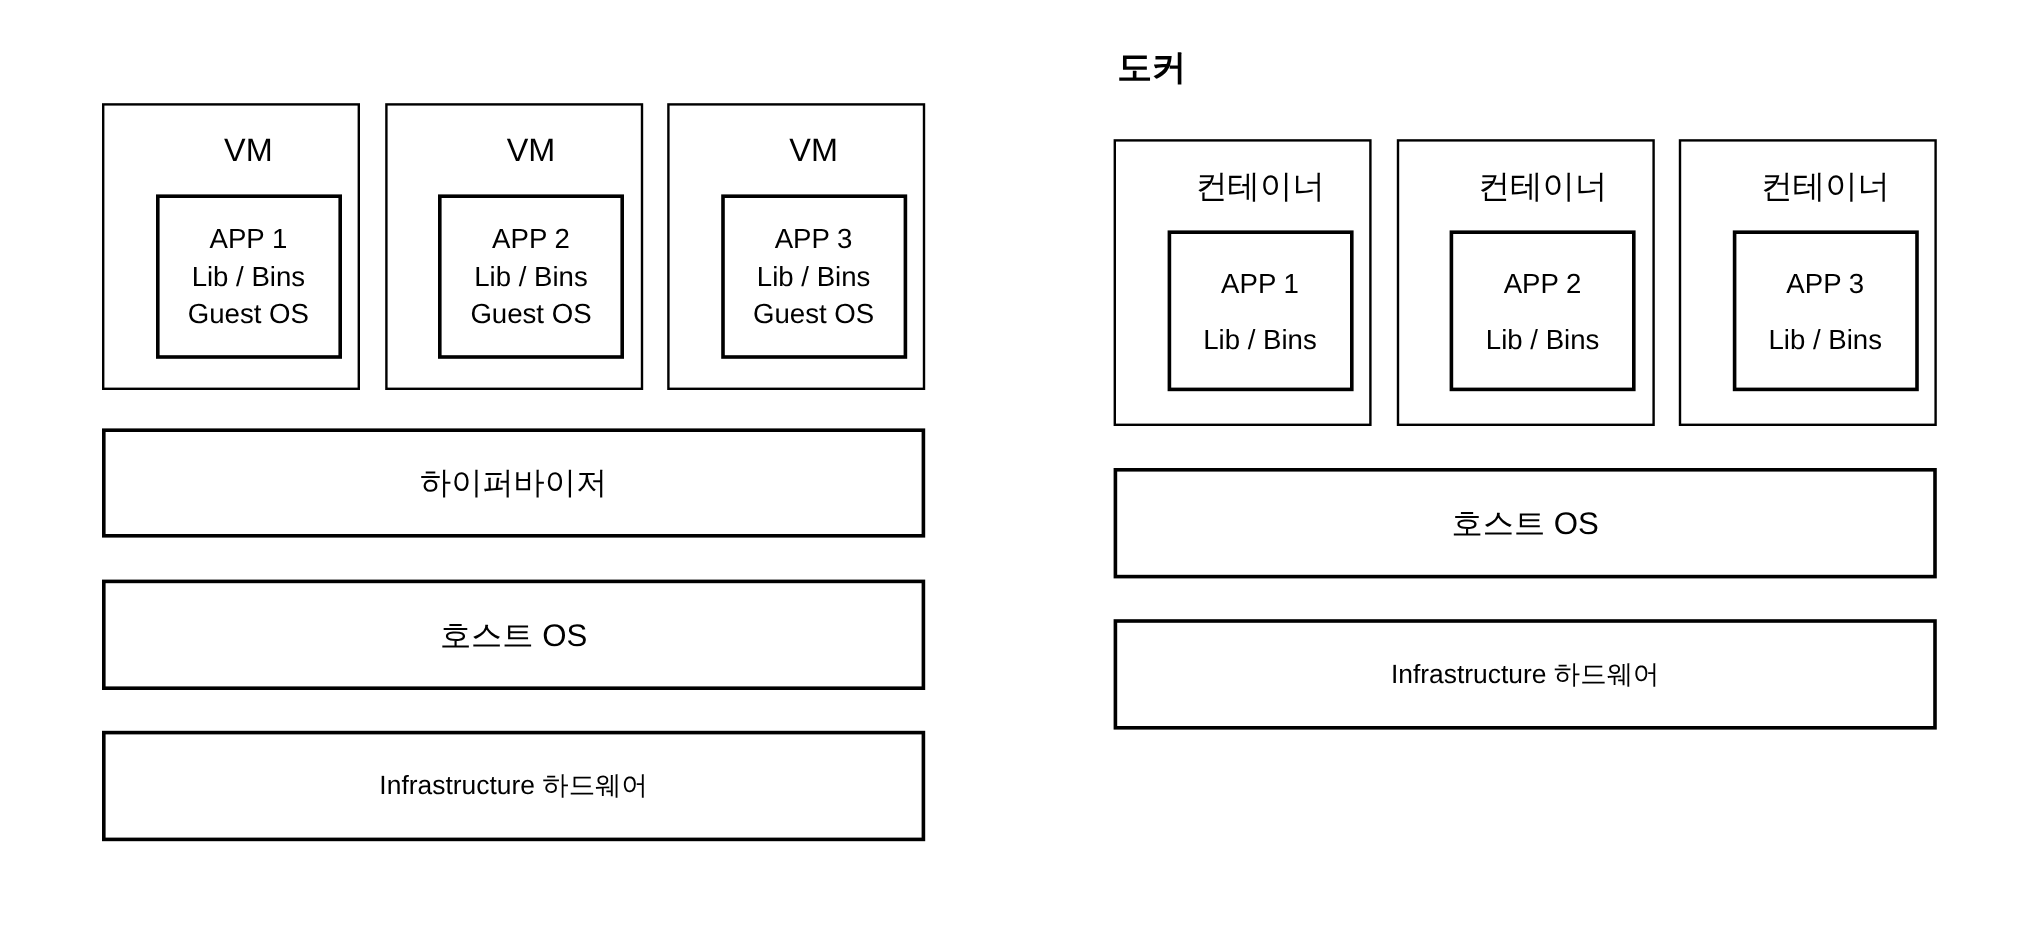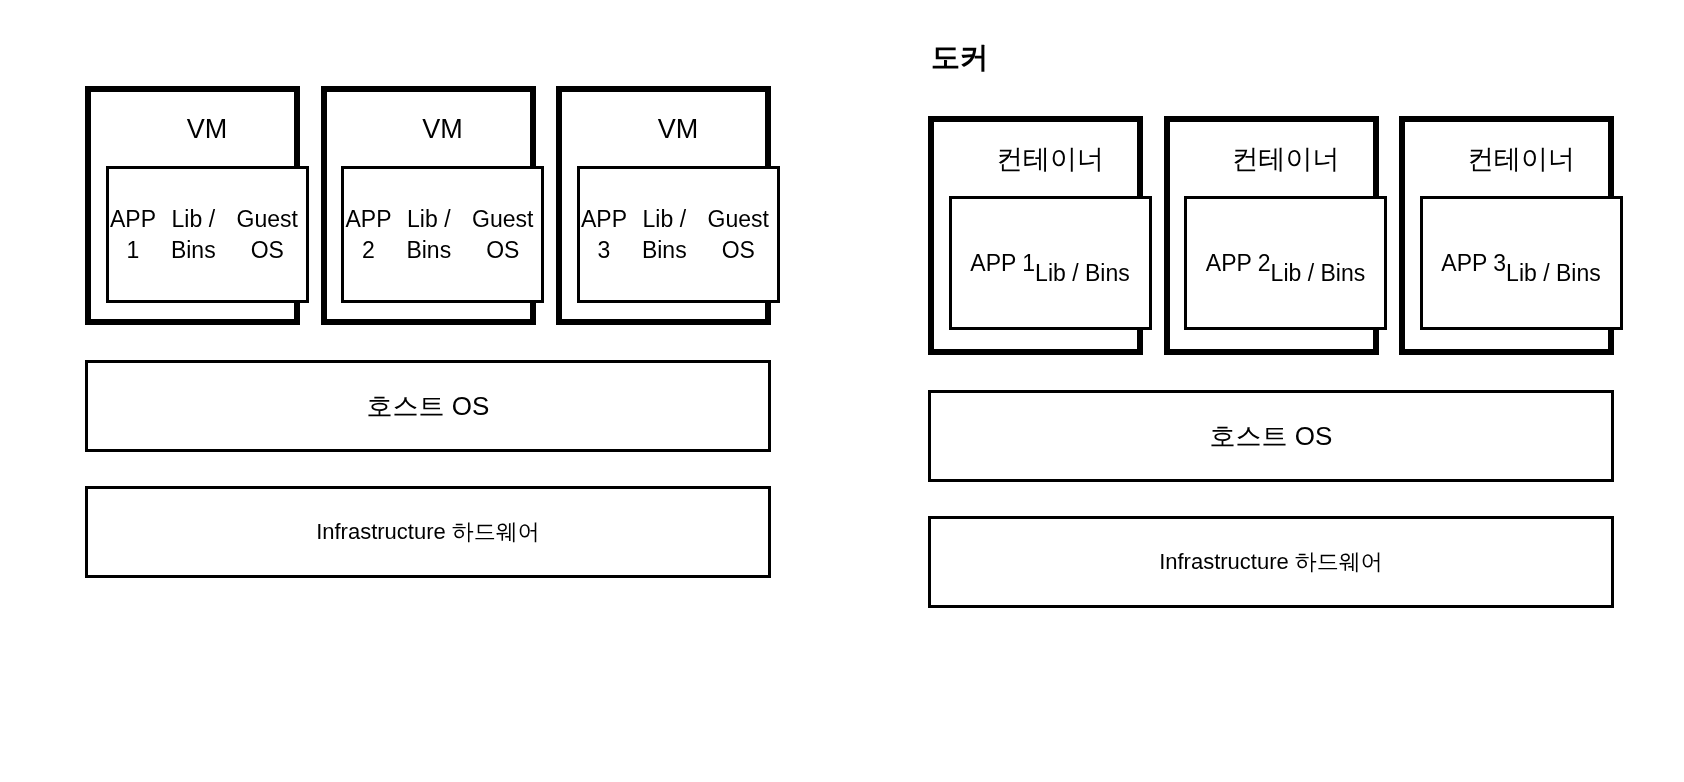--- a/index.html
+++ b/index.html
@@ -33,44 +33,44 @@
   }
   .boxes-row {
     margin-top: 44px;
     height: 239px;
     display: flex;
     justify-content: space-between;
   }
   .unit-box {
     width: 215px;
     height: 239px;
-    border: 6px solid #000000;
+    border: 2px solid #000000;
     box-sizing: border-box;
     background: #ffffff;
     display: flex;
     flex-direction: column;
     align-items: center;
     padding-left: 29px;
   }
   .unit-label {
     height: 74px;
     display: flex;
     align-items: center;
     justify-content: center;
     font-size: 27px;
     white-space: nowrap;
   }
   .inner-box {
-    width: 203px;
+    width: 155px;
     height: 137px;
     border: 3px solid #000000;
     box-sizing: border-box;
     background: #ffffff;
     display: flex;
-    flex-direction: row;
+    flex-direction: column;
     align-items: center;
     justify-content: center;
     text-align: center;
     font-size: 23px;
   }
   .panel-left .inner-box .inner-line { line-height: 31px; }
   .panel-right .inner-box { height: 134px; }
   .panel-right .inner-box .inner-line { line-height: 28px; }
   .panel-right .inner-box .inner-line + .inner-line { margin-top: 19px; }
   .layer-bar {
@@ -118,20 +118,23 @@
         <div class="unit-label">VM</div>
         <div class="inner-box">
           <div class="inner-line">APP 3</div>
           <div class="inner-line">Lib / Bins</div>
           <div class="inner-line">Guest OS</div>
         </div>
       </div>
 
     </div>
 
+    <div class="layer-bar layer-1">
+      <span>하이퍼바이저</span>
+    </div>
     <div class="layer-bar layer-2">
       <span>호스트 OS</span>
     </div>
     <div class="layer-bar layer-3">
       <span>Infrastructure 하드웨어</span>
     </div>
   </section>
 
   <section class="panel panel-right">
     <h2 class="panel-title">도커</h2>

